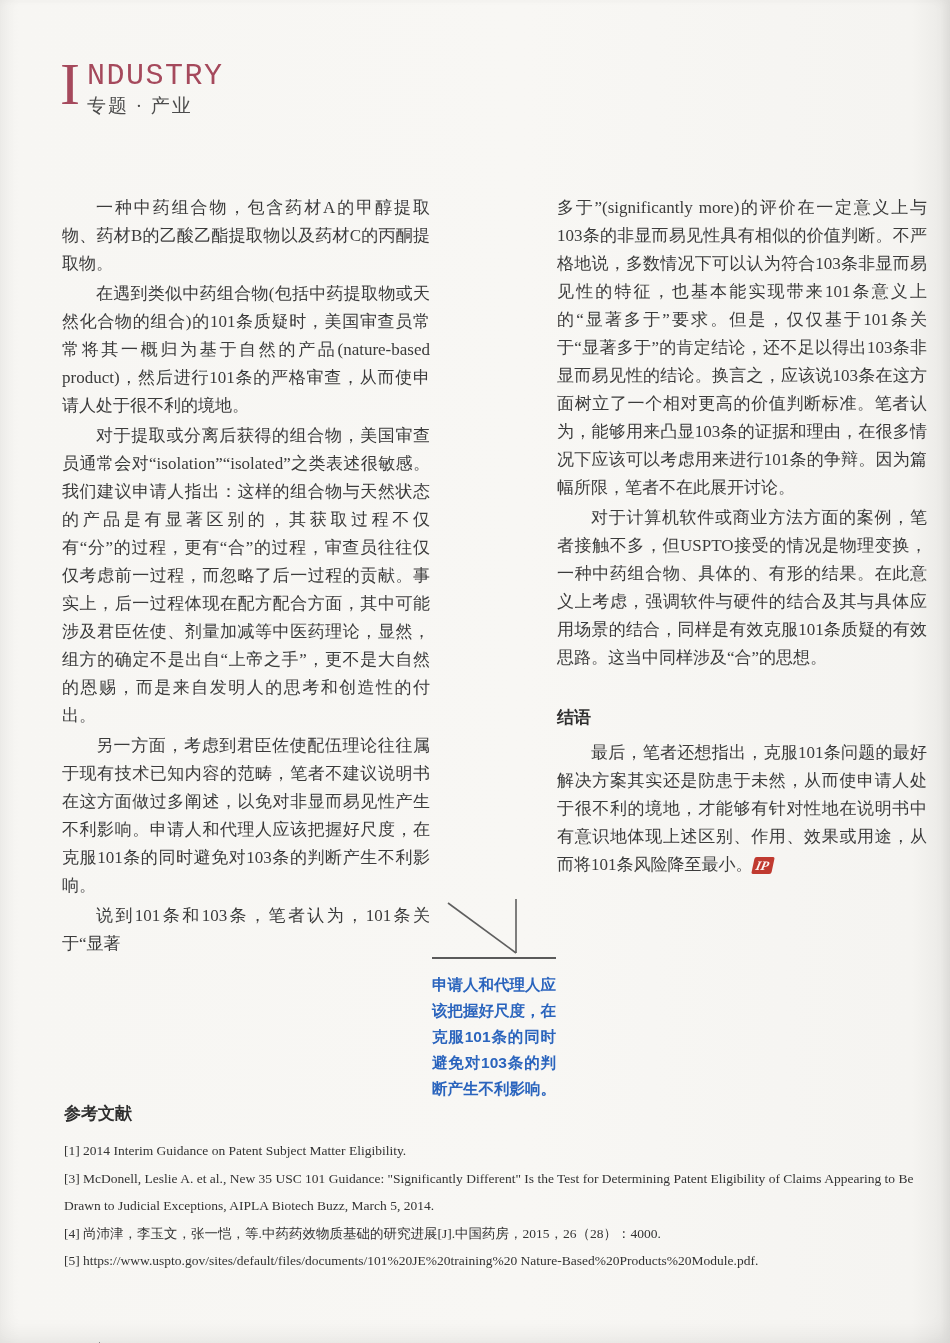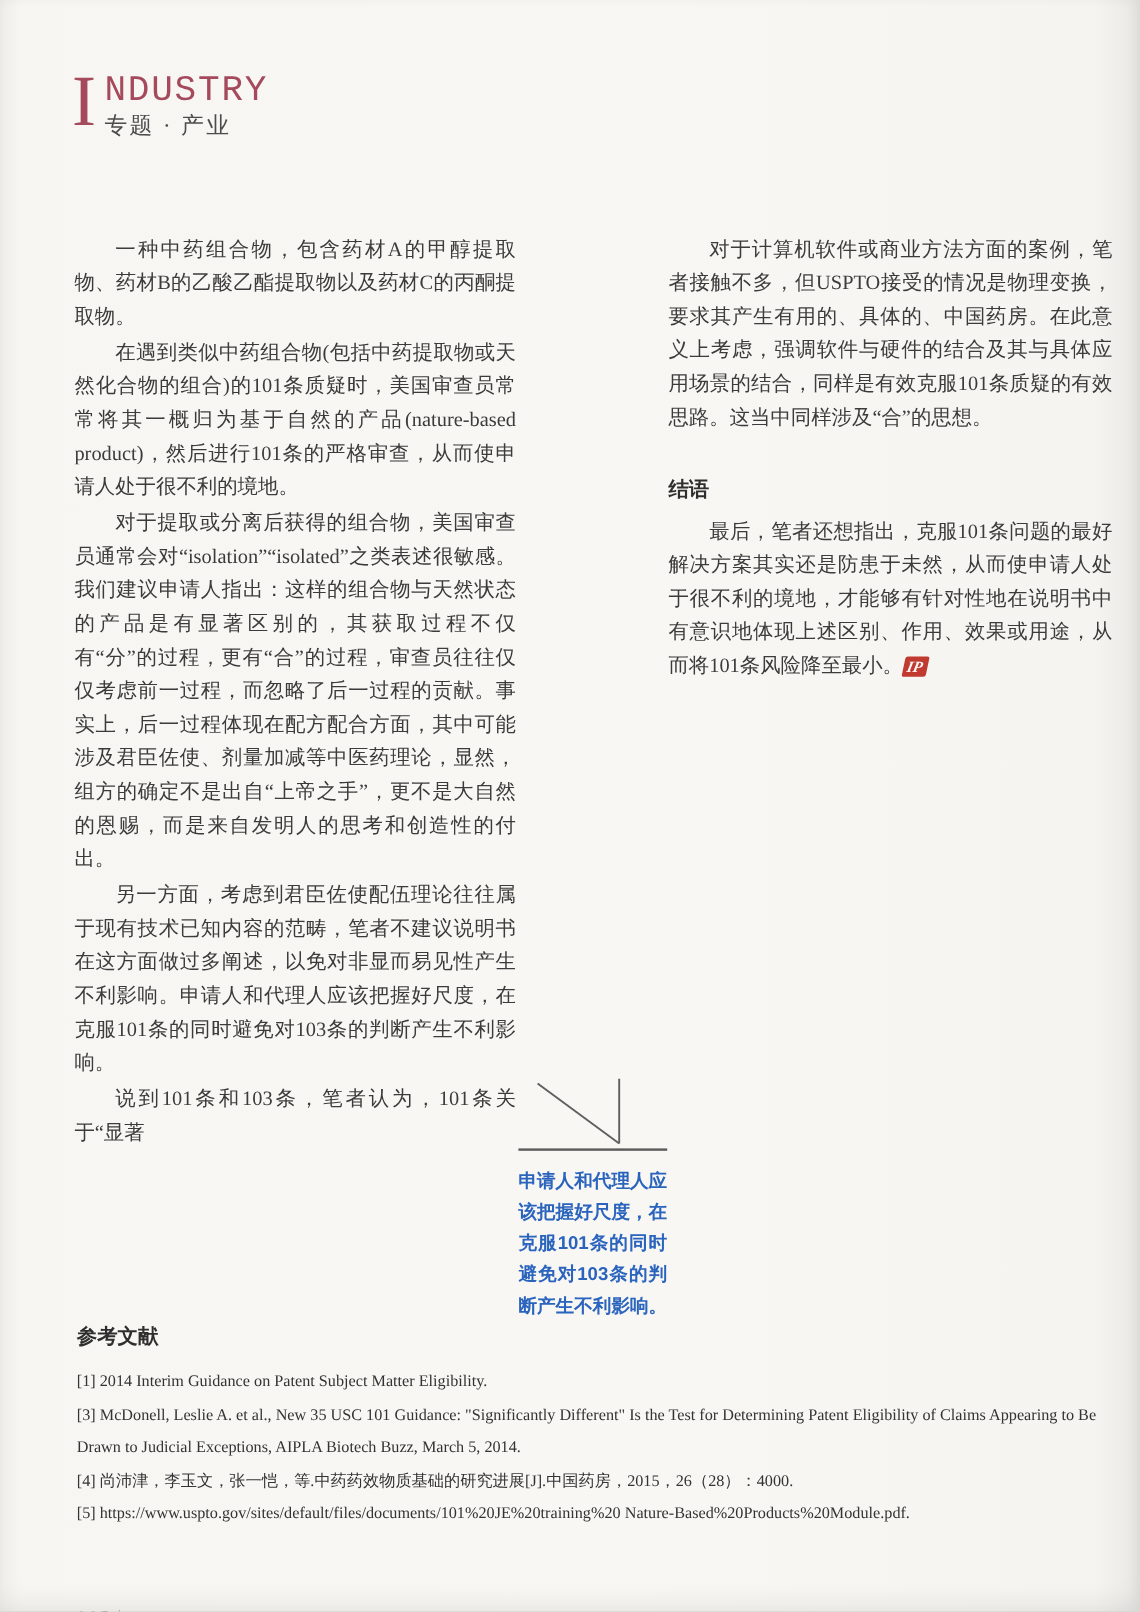--- a/index.html
+++ b/index.html
@@ -125,21 +125,22 @@
   <aside class="pullquote">
     <svg class="pq-arrow" width="124" height="61" viewBox="0 0 124 61">
       <line x1="16" y1="7" x2="84" y2="57" stroke="#5f5f5f" stroke-width="1.6"></line>
       <line x1="84" y1="3" x2="84" y2="57" stroke="#5f5f5f" stroke-width="1.6"></line>
     </svg>
     <div class="pq-rule"></div>
     <p class="pq-text">申请人和代理人应该把握好尺度，在克服101条的同时避免对103条的判断产生不利影响。</p>
   </aside>
 
   <div class="col col2">
-    <p class="bp">对于计算机软件或商业方法方面的案例，笔者接触不多，但USPTO接受的情况是物理变换，要求其产生有用的、具体的、中国药房。在此意义上考虑，强调软件与硬件的结合及其与具体应用场景的结合，同样是有效克服101条质疑的有效思路。这当中同样涉及“合”的思想。</p>
+    <p class="bp no-indent">多于”(significantly more)的评价在一定意义上与103条的非显而易见性具有相似的价值判断。不严格地说，多数情况下可以认为符合103条非显而易见性的特征，也基本能实现带来101条意义上的“显著多于”要求。但是，仅仅基于101条关于“显著多于”的肯定结论，还不足以得出103条非显而易见性的结论。换言之，应该说103条在这方面树立了一个相对更高的价值判断标准。笔者认为，能够用来凸显103条的证据和理由，在很多情况下应该可以考虑用来进行101条的争辩。因为篇幅所限，笔者不在此展开讨论。</p>
+    <p class="bp">对于计算机软件或商业方法方面的案例，笔者接触不多，但USPTO接受的情况是物理变换，一种中药组合物、具体的、有形的结果。在此意义上考虑，强调软件与硬件的结合及其与具体应用场景的结合，同样是有效克服101条质疑的有效思路。这当中同样涉及“合”的思想。</p>
     <h3 class="conclusion-heading">结语</h3>
     <p class="bp"><span>最后，笔者还想指出，克服101条问题的最好解决方案其实还是防患于未然，从而使申请人处于很不利的境地，才能够有针对性地在说明书中有意识地体现上述区别、作用、效果或用途，从而将101条风险降至最小。</span><span class="ip-mark">IP</span></p>
   </div>
 
   <section class="refs">
     <h3 class="refs-heading">参考文献</h3>
     <p class="ref">[1] 2014 Interim Guidance on Patent Subject Matter Eligibility.</p>
     <p class="ref">[3] McDonell, Leslie A. et al., New 35 USC 101 Guidance: "Significantly Different" Is the Test for Determining Patent Eligibility of Claims Appearing to Be Drawn to Judicial Exceptions, AIPLA Biotech Buzz, March 5, 2014.</p>
     <p class="ref">[4] 尚沛津，李玉文，张一恺，等.中药药效物质基础的研究进展[J].中国药房，2015，26（28）：4000.</p>
     <p class="ref">[5] https://www.uspto.gov/sites/default/files/documents/101%20JE%20training%20 Nature-Based%20Products%20Module.pdf.</p>

